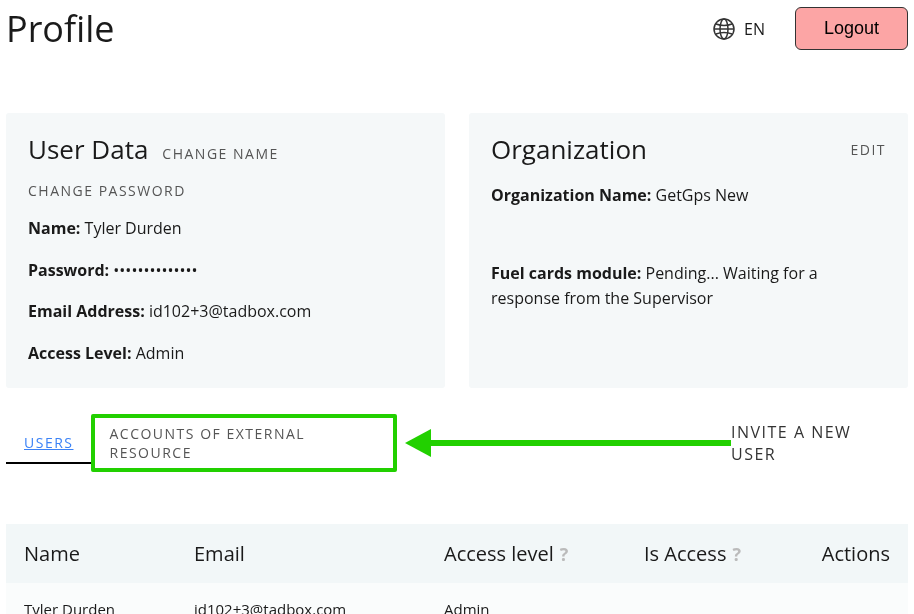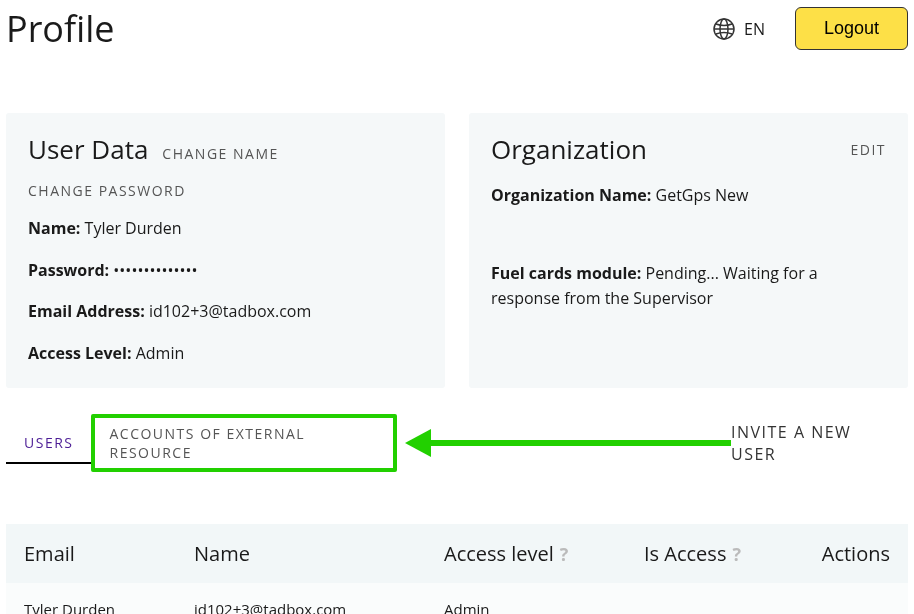--- a/index.html
+++ b/index.html
@@ -33,21 +33,21 @@
   .lang {
     display: flex;
     align-items: center;
     gap: 8px;
     font-size: 16px;
     cursor: pointer;
   }
   .logout-btn {
     border: 1px solid #333;
     border-radius: 6px;
-    background: #fde047;
+    background: #fca5a5;
     padding: 10px 28px;
     font-size: 18px;
     cursor: pointer;
   }
   .cards {
     display: flex;
     gap: 24px;
     margin-top: 40px;
   }
   .card {
@@ -94,22 +94,23 @@
     position: relative;
   }
   .tab {
     font-size: 14px;
     letter-spacing: 1.5px;
     color: #555;
     padding: 10px 18px;
     cursor: pointer;
   }
   .tab.active {
-    color: #4c1d95;
+    color: #3b82f6;
     border-bottom: 2px solid #000;
+    text-decoration: underline;
   }
   .tab.highlighted {
     border: 4px solid #22d000;
     border-radius: 2px;
     padding: 6px 14px;
   }
   .arrow-wrap {
     display: flex;
     align-items: center;
     margin-left: 8px;
@@ -234,22 +235,22 @@
     <div class="tab highlighted">ACCOUNTS OF EXTERNAL RESOURCE</div>
     <div class="arrow-wrap">
       <div class="arrow-head"></div>
       <div class="arrow-line"></div>
     </div>
     <div class="invite-link">INVITE A NEW USER</div>
   </div>
 
   <div class="table">
     <div class="table-head">
+      <div class="th">Name</div>
       <div class="th">Email</div>
-      <div class="th">Name</div>
       <div class="th">
         <span>Access level</span>
         <span class="help">?</span>
       </div>
       <div class="th">
         <span>Is Access</span>
         <span class="help">?</span>
       </div>
       <div class="th th-actions">Actions</div>
     </div>

